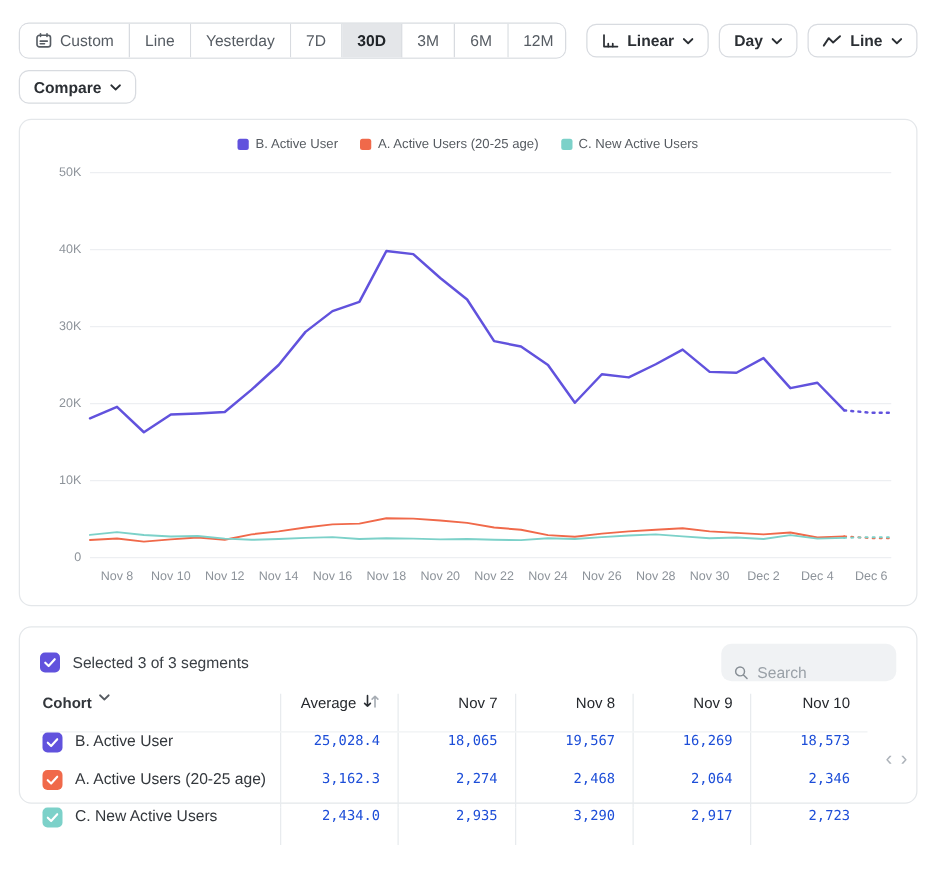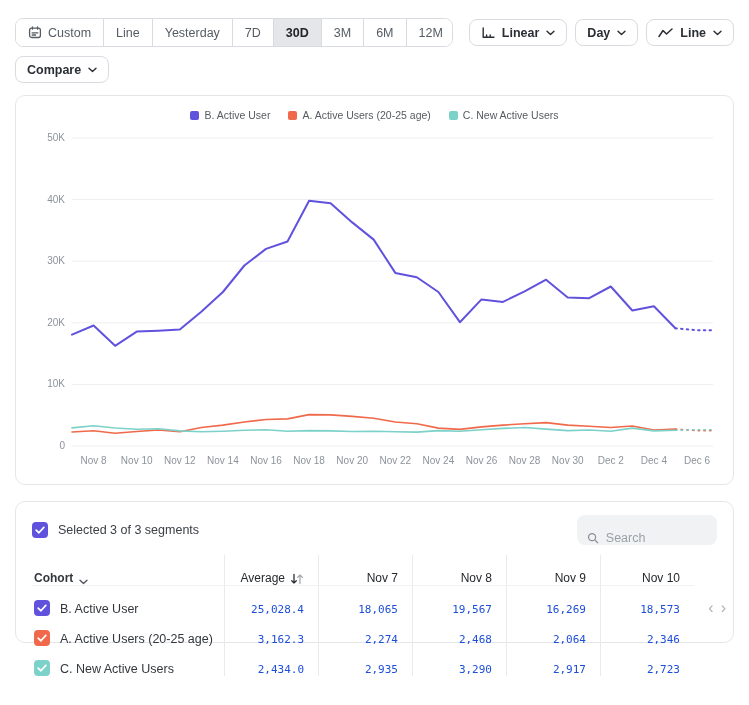--- a/index.html
+++ b/index.html
@@ -27,21 +27,21 @@
   
   .table-card{margin-top:16px;padding:13px 16px 10px;position:relative;height:142px}
   .t-top{display:flex;justify-content:space-between;align-items:center;margin-bottom:10px;height:30px}
   .sel{display:flex;align-items:center;gap:10px;font-size:12.5px;color:#3b4046;cursor:pointer}
   .cb{width:16px;height:16px;border-radius:4px;display:flex;align-items:center;justify-content:center;flex:none;cursor:pointer}
   .search{display:flex;align-items:flex-end;gap:7px;width:140px;height:30px;background:#f0f2f4;border-radius:8px;padding:0 10px}
   .search input{border:none;background:transparent;outline:none;font-size:12.5px;color:#33373c;width:100%;font-family:inherit}
   .search input::placeholder{color:#9aa1a8}
   .tbl{padding-right:23px}
   .trow{display:grid;grid-template-columns:192px 94px 94px 94px 94px 94px;align-items:stretch}
-  .cell{height:30px;display:flex;align-items:flex-end}
+  .cell{height:30px;display:flex;align-items:flex-start}
   .c-name{padding-left:2px;gap:10px;cursor:pointer}
   .c-num{justify-content:flex-end;padding-right:14px;border-left:1px solid #e8ebee}
   .thead{border-bottom:1px solid #f0f2f4}
   .th-label{font-size:12px;font-weight:400;color:#25282d}
   .th-cohort{font-size:12px;font-weight:600;color:#33373c}
   .seg-name{font-size:12.5px;color:#33373c}
   .num{font-family:"DejaVu Sans Mono",monospace;font-size:11px;color:#1d4ed8}
   .thead .c-name{gap:6px}
   .thead .c-num{gap:5px}
   .scrollers{position:absolute;right:7px;bottom:26px;display:flex;gap:7px;color:#adb3ba;font-size:16px;line-height:1;user-select:none}

